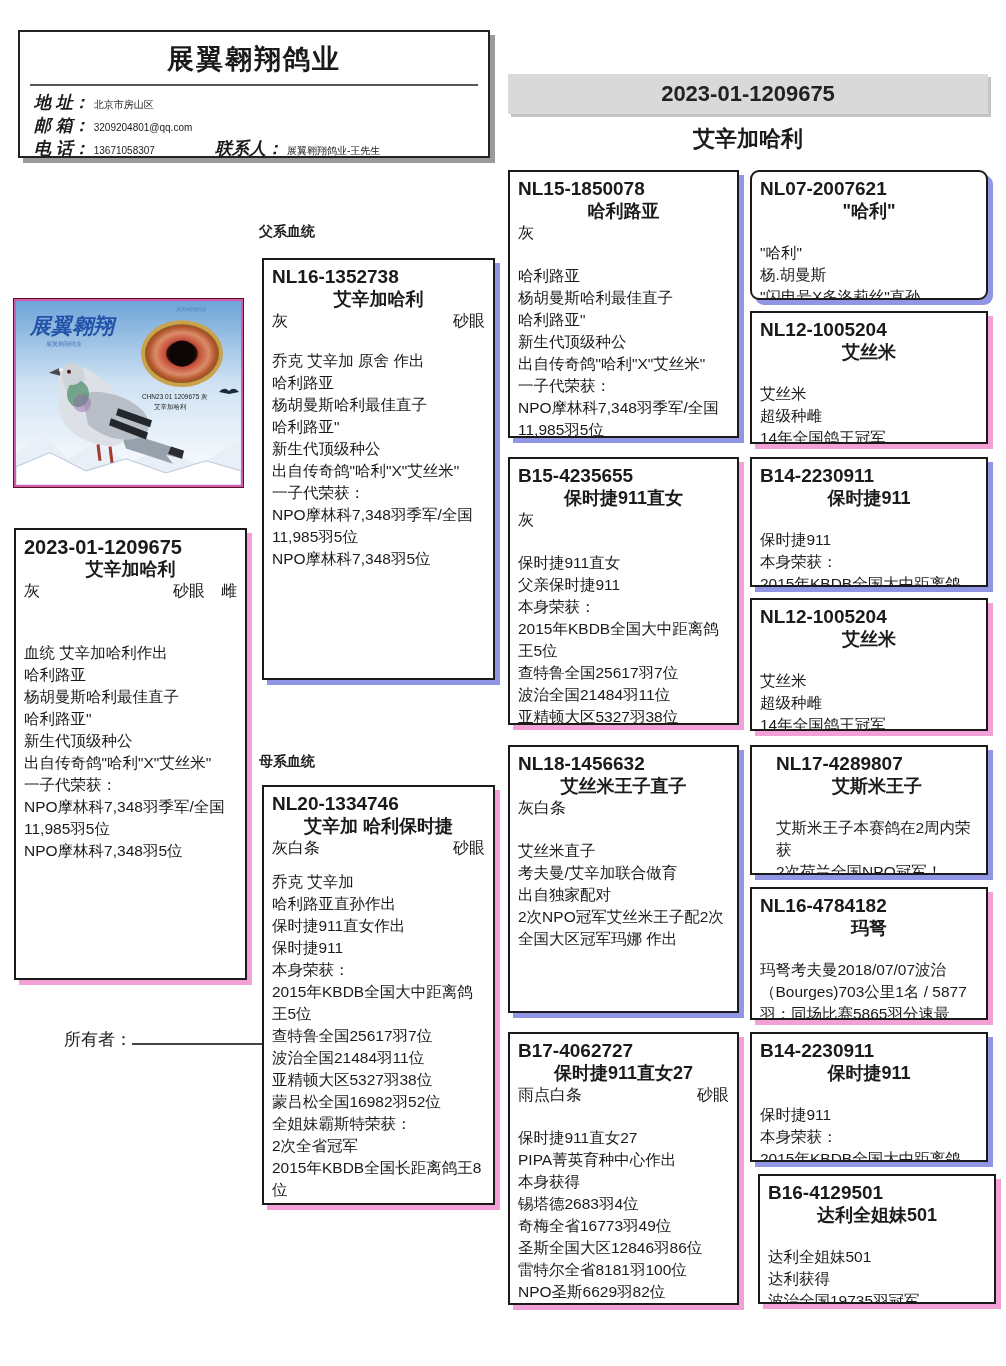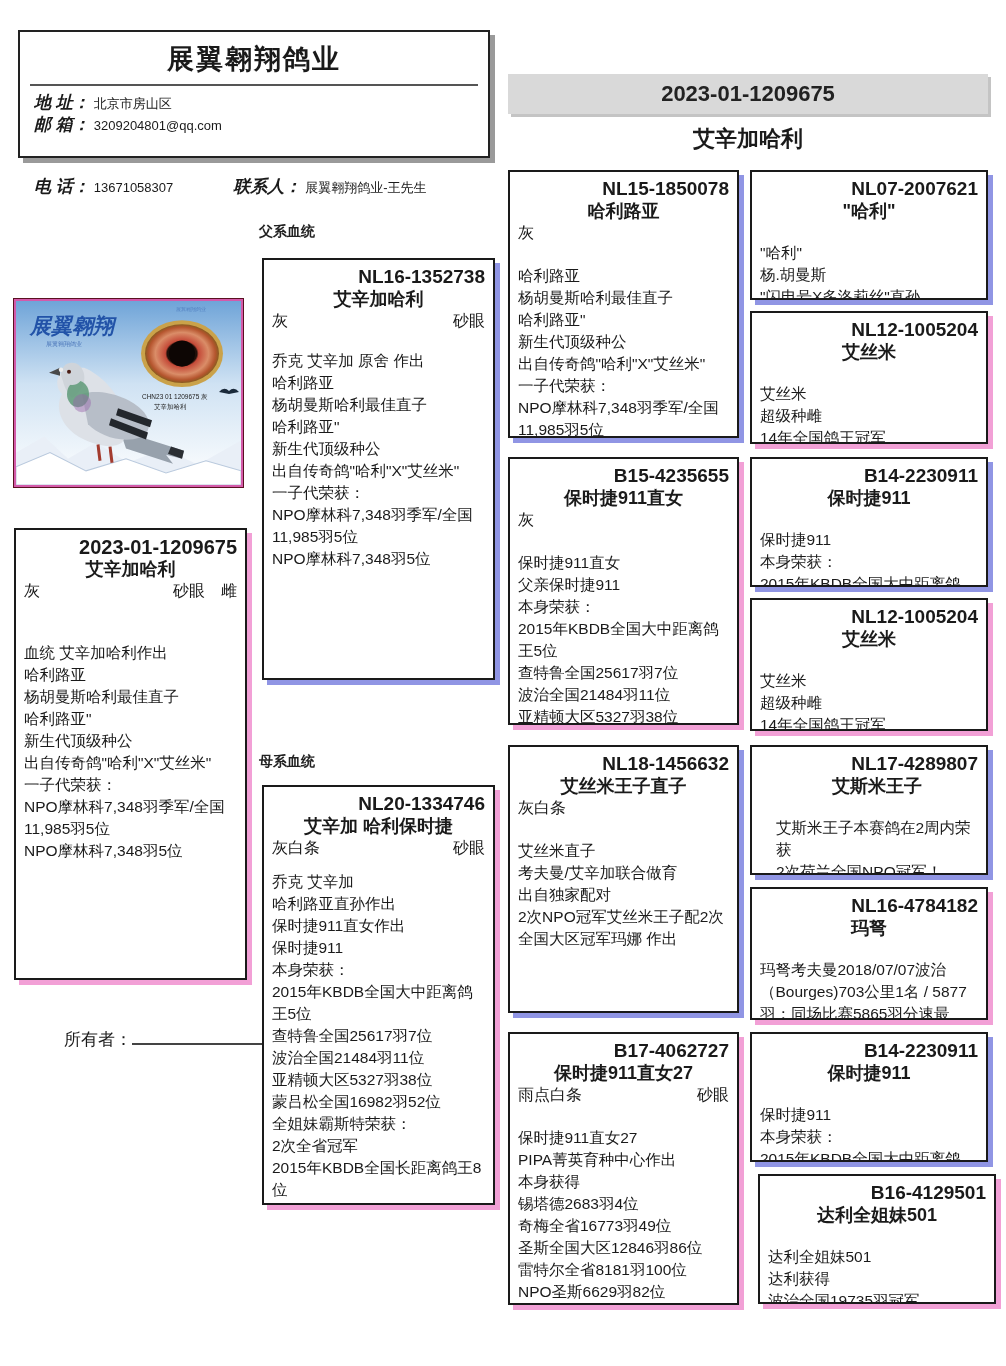--- a/index.html
+++ b/index.html
@@ -6,35 +6,35 @@
   body{width:1006px;height:1366px;position:relative;font-family:"Liberation Sans","DejaVu Sans",sans-serif;color:#1a1a1a;}
   .abs{position:absolute;}
 
   
   .loft{left:18px;top:30px;width:472px;height:128px;border:2px solid #222;background:#fff;box-shadow:5px 5px 0 #9a9a9a;box-sizing:border-box;}
   .loft-title{text-align:center;font-size:27px;font-weight:bold;letter-spacing:2px;padding-top:9px;}
   .loft-divider{border-bottom:2px solid #555;margin:7px 10px 6px 10px;}
   .loft-info{padding:0 14px;font-size:14px;line-height:21px;}
   .loft-row{display:flex;align-items:baseline;}
   .llabel{font-weight:bold;font-size:17px;white-space:nowrap;font-style:italic;}
-  .lval{font-size:13px;margin-left:4px;}
-  .contact-group{margin-left:60px;display:flex;align-items:baseline;margin-top:40px;}
+  .lval{font-size:10px;margin-left:4px;}
+  .contact-group{margin-left:60px;display:flex;align-items:baseline;}
 
   
   .banner-bar{left:508px;top:74px;width:480px;height:40px;background:#d9d9d9;box-shadow:3px 3px 0 #c4c4c4;display:flex;align-items:center;justify-content:center;font-weight:bold;font-size:22px;color:#222;}
   .banner-name{left:508px;top:124px;width:480px;text-align:center;font-weight:bold;font-size:22px;}
 
   
   .branch-label{font-size:14px;font-weight:bold;color:#222;}
 
   
   .card{position:absolute;background:#fff;border:2px solid #1a1a1a;box-sizing:border-box;padding:6px 8px;overflow:hidden;}
   .card.m{box-shadow:5px 5px 0 #9095e4;}
   .card.f{box-shadow:5px 5px 0 #f2a0d6;}
-  .ring{text-align:right;font-weight:bold;font-size:19px;line-height:22px;white-space:nowrap;}
+  .ring{text-align:left;font-weight:bold;font-size:19px;line-height:22px;white-space:nowrap;}
   .ring.big{font-size:20px;}
   .cname{text-align:center;font-weight:bold;font-size:18px;line-height:22px;}
   .traits{display:flex;justify-content:space-between;font-size:16px;line-height:22px;}
   .te{display:flex;gap:16px;}
   .lines{font-size:15.5px;line-height:22px;white-space:pre-line;}
   .mt-main{margin-top:40px;} .mt-sire{margin-top:18px;} .mt-dam{margin-top:12px;}
   .mt-g2{margin-top:21px;} .mt-g3{margin-top:20px;}
 
   
   .owner{left:64px;top:1028px;font-size:17px;}
@@ -274,21 +274,21 @@
 PIPA菁英育种中心作出
 本身获得
 锡塔德2683羽4位
 奇梅全省16773羽49位
 圣斯全国大区12846羽86位
 雷特尔全省8181羽100位
 NPO圣斯6629羽82位
 孙代获得</div>
 </div>
 
-<div class="card m" style="left:750px;top:170px;width:238px;height:130px;">
+<div class="card m" style="left:750px;top:170px;width:238px;height:130px;border-radius:9px;">
   <div class="ring">NL07-2007621</div>
   <div class="cname">"哈利"</div>
   <div class="lines mt-g3">"哈利"
 杨.胡曼斯
 "闪电号X多洛莉丝"直孙</div>
 </div>
 
 <div class="card f" style="left:750px;top:311px;width:238px;height:133px;">
   <div class="ring">NL12-1005204</div>
   <div class="cname">艾丝米</div>

